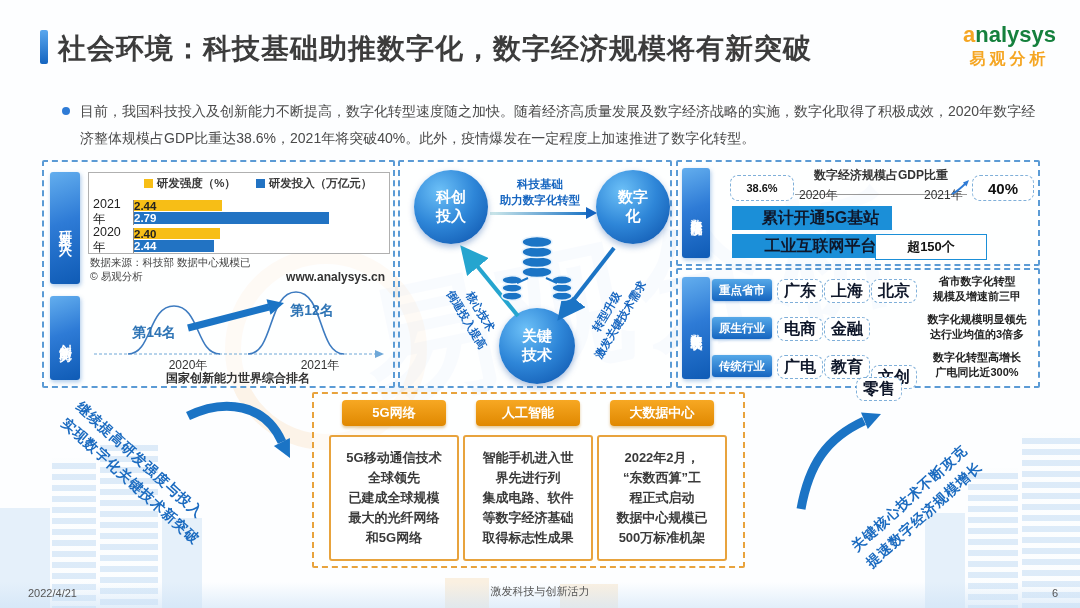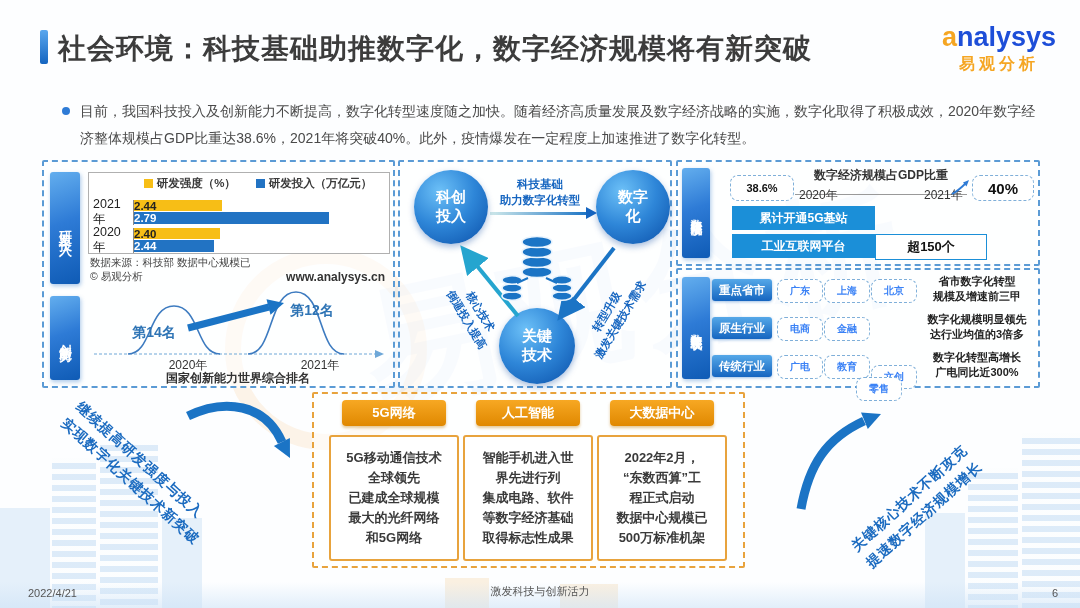--- a/index.html
+++ b/index.html
@@ -13,21 +13,21 @@
   .wm-ring{position:absolute;left:225px;top:248px;width:170px;height:170px;border:16px solid rgba(243,166,66,.12);border-radius:50%;z-index:0;}
   .wm-text{position:absolute;left:360px;top:210px;font-size:130px;font-weight:bold;color:rgba(125,175,230,.10);
            transform:rotate(-12deg);z-index:0;letter-spacing:8px;}
   .ground{position:absolute;left:0;bottom:0;width:100%;height:26px;z-index:0;
           background:linear-gradient(180deg,rgba(215,232,248,0),rgba(203,225,246,.55));}
   
   .accent{position:absolute;left:40px;top:30px;width:8px;height:34px;border-radius:2px;
           background:linear-gradient(180deg,#5AA7EE,#1565C0);z-index:2;}
   .title{position:absolute;left:58px;top:30px;font-size:28px;font-weight:bold;color:#3c3c3c;letter-spacing:1px;z-index:2;}
   .logo{position:absolute;right:24px;top:22px;text-align:center;z-index:2;}
-  .logo .brand{font-size:27px;font-weight:bold;color:#1d4ed8;letter-spacing:0;}
+  .logo .brand{font-size:22px;font-weight:bold;color:#15803d;letter-spacing:0;}
   .logo .brand::first-letter{color:#F5A623;}
   .logo .brand-cn{font-size:16px;font-weight:bold;color:#F5A623;letter-spacing:4px;margin-top:1px;}
   
   .intro{position:absolute;left:80px;top:98px;width:965px;font-size:14px;line-height:1.95;color:#4a4a4a;z-index:2;}
   .intro-dot{position:absolute;left:62px;top:107px;width:8px;height:8px;border-radius:50%;background:#2E7BD6;z-index:2;}
   
   .panel{position:absolute;border:2px dashed #5B9BD5;border-radius:2px;z-index:1;background:rgba(255,255,255,.55);}
   .panel.orange{border-color:#E8A33D;}
   .vtab{position:absolute;display:flex;align-items:center;justify-content:center;
         writing-mode:vertical-rl;text-orientation:upright;color:#fff;font-weight:bold;
@@ -58,30 +58,30 @@
                 border-left:11px solid #1565C0;border-top:6px solid transparent;border-bottom:6px solid transparent;}
   .edge-top-label{position:absolute;left:86px;top:15px;width:108px;text-align:center;
                   font-size:11.5px;font-weight:bold;color:#1565C0;line-height:1.35;}
   .diag-label{position:absolute;width:130px;text-align:center;font-size:11px;font-weight:bold;color:#1565C0;line-height:1.45;}
   
   .dashbox{position:absolute;border:1.5px dashed #7FAFD9;border-radius:8px;display:flex;align-items:center;justify-content:center;
            font-weight:bold;color:#111;background:#fff;}
   .gdp-title{position:absolute;left:117px;top:5px;width:172px;text-align:center;font-size:12px;font-weight:bold;color:#333;
              border-bottom:1px solid #999;padding-bottom:10px;}
   .gdp-year{position:absolute;top:25px;font-size:12px;color:#333;}
-  .rowlabel{position:absolute;background:#1B8FD8;color:#ffffff;font-weight:bold;font-size:12px;
-            display:flex;align-items:center;justify-content:center;}
+  .rowlabel{position:absolute;background:#1B8FD8;color:#0f172a;font-weight:bold;font-size:16px;
+            display:flex;align-items:center;justify-content:center;padding-left:17px;}
   .rowvalue{position:absolute;background:#fff;border:1px solid #1B8FD8;color:#111;font-weight:bold;font-size:13px;
             display:flex;align-items:center;justify-content:center;}
   
   .pill{position:absolute;width:60px;height:22px;border-radius:3px;color:#fff;font-weight:bold;font-size:11.5px;
         display:flex;align-items:center;justify-content:center;
         background:linear-gradient(180deg,#55A8E8,#1565C0);box-shadow:0 1px 3px rgba(21,101,192,.4);}
   .tag{position:absolute;width:44px;height:22px;border:1.5px dashed #7FAFD9;border-radius:8px;background:#fff;
-       display:flex;align-items:center;justify-content:center;font-size:10px;font-weight:bold;color:#3b82f6;}
+       display:flex;align-items:center;justify-content:center;font-size:16px;font-weight:bold;color:#0f172a;}
   .tnote{position:absolute;left:240px;width:118px;text-align:center;font-size:11px;font-weight:bold;color:#222;line-height:1.35;}
   
   .tcard{position:absolute;top:6px;width:130px;text-align:center;}
   .thead{margin:0 auto;width:104px;height:26px;border-radius:4px;color:#fff;font-weight:bold;font-size:13px;
          display:flex;align-items:center;justify-content:center;
          background:linear-gradient(180deg,#F7A823,#E08800);box-shadow:0 2px 3px rgba(190,120,0,.4);}
   .tbody{margin-top:9px;height:122px;border:2px solid #E8A33D;border-radius:3px;background:#fff;
          display:flex;align-items:center;justify-content:center;font-size:13px;font-weight:bold;color:#3a3a3a;line-height:1.55;}
   
   .note{position:absolute;font-size:14px;font-weight:bold;color:#1B6BC0;letter-spacing:1px;line-height:1.6;z-index:2;width:250px;}

